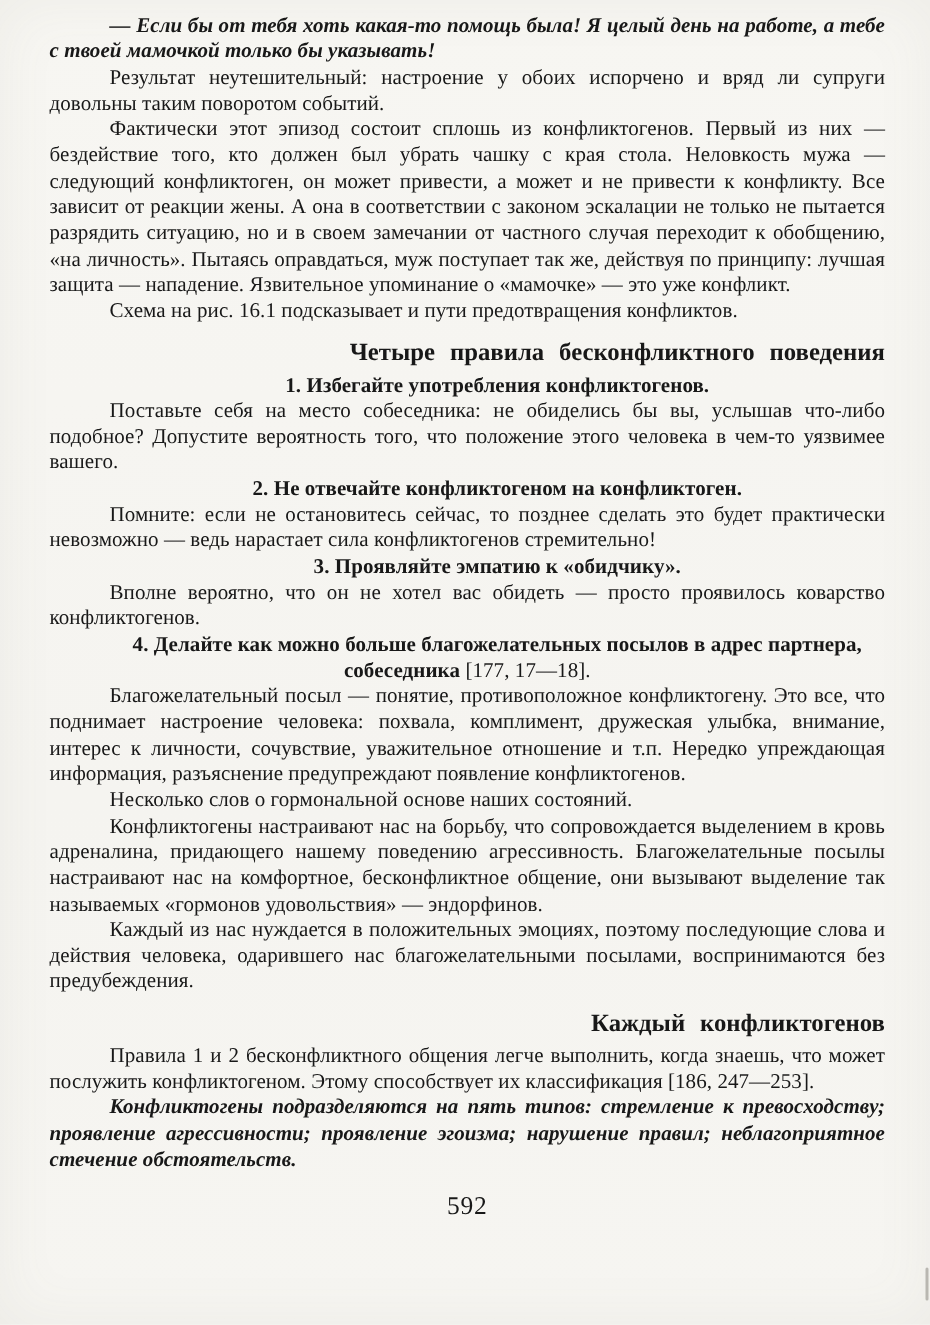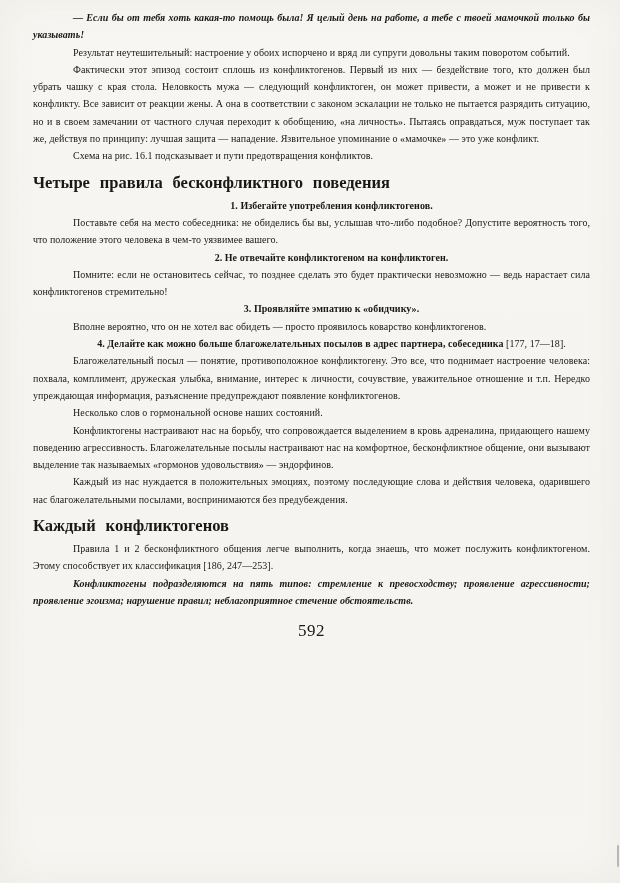--- a/index.html
+++ b/index.html
@@ -15,21 +15,21 @@
   }
   .page {
     position: relative;
     width: 620px;
     height: 883px;
     padding: 9px 30px 0 33px;
     background: linear-gradient(180deg, #f7f6f2 0%, #f5f4f0 60%, #f6f5f1 100%);
     box-shadow: inset 0 0 40px rgba(120,115,100,0.07);
   }
   p.body {
-    font-size: 10px;
+    font-size: 14px;
     line-height: 17.3px;
     text-align: justify;
     text-indent: 40px;
     letter-spacing: 0.05px;
   }
   p.dialog {
     font-weight: bold;
     font-style: italic;
   }
   p.rule-title {
@@ -41,21 +41,21 @@
     font-style: italic;
   }
   .ref {
     font-weight: normal;
     font-style: normal;
   }
   h2.section {
     font-size: 16.5px;
     line-height: 18px;
     font-weight: bold;
-    text-align: left;
+    text-align: right;
     word-spacing: 0.35em;
     margin: 9px 0 5px 0;
   }
   .page-number {
     margin-top: 12px;
     text-align: center;
     font-size: 17px;
     letter-spacing: 0.5px;
   }
   .scan-artifact {

